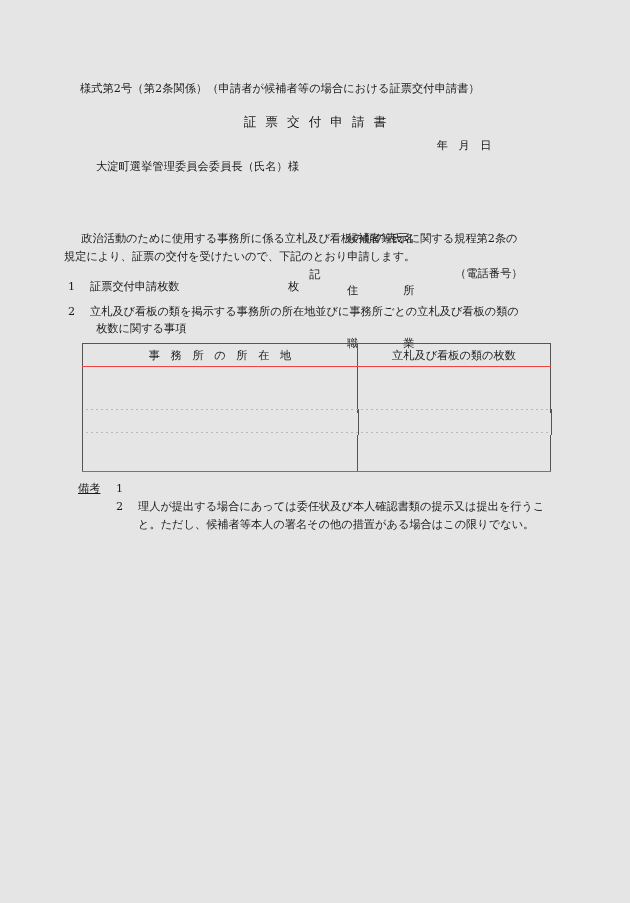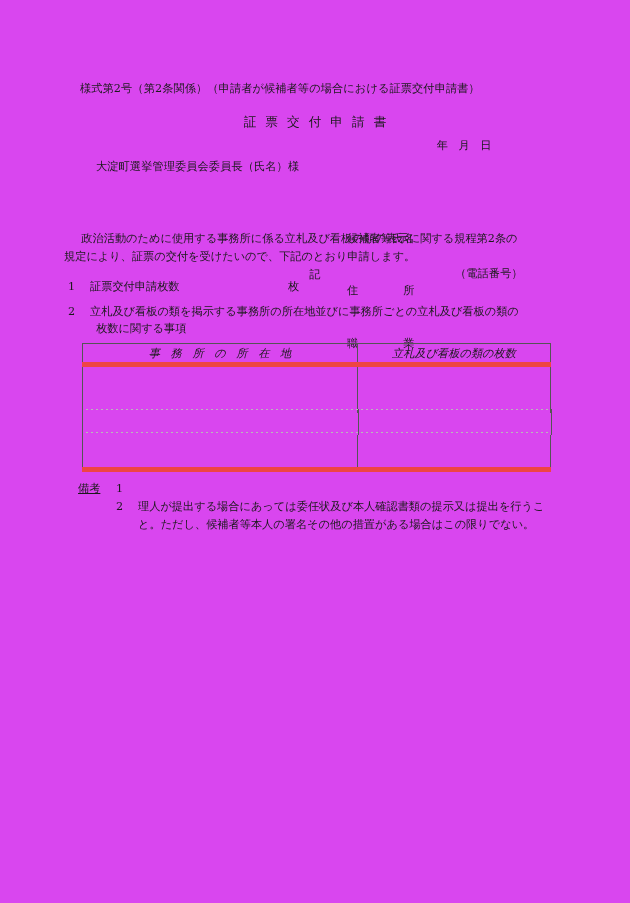--- a/index.html
+++ b/index.html
@@ -8,21 +8,21 @@
     background: #ffffff;
   }
   body {
     font-family: "DejaVu Serif", "Liberation Serif", serif;
     color: #1a1a1a;
   }
   .page {
     position: relative;
     width: 630px;
     height: 903px;
-    background: #d946ef;
+    background: #e5e5e5;
     overflow: hidden;
   }
 
   
   .abs { position: absolute; }
   .t {
     font-size: 11.2px;
     line-height: 1.55;
     white-space: pre;
     letter-spacing: 0.1px;
@@ -134,21 +134,21 @@
     justify-content: center;
   }
   .cell.c1 { width: 276px; }
   .cell.c2 { width: 193px; }
 
   
   .side-l { border-left: 1px solid #555; }
   .side-r { border-right: 1px solid #555; }
   .side-m { border-right: 1px solid #555; }
   .line-t { border-top: 1px solid #555; }
-  .line-b { border-bottom: 5px solid #ef4444; font-style: italic; }
+  .line-b { border-bottom: 1px solid #ef4444; }
 
   .hdr-row { height: 24px; }
   .tbl-top .body-row { height: 46px; }
   .tbl-bot .body-row { height: 37px; }
 
   .hdr-c1 span { letter-spacing: 0.95em; padding-left: 0.95em; }
 
   
   .zig {
     position: absolute;

